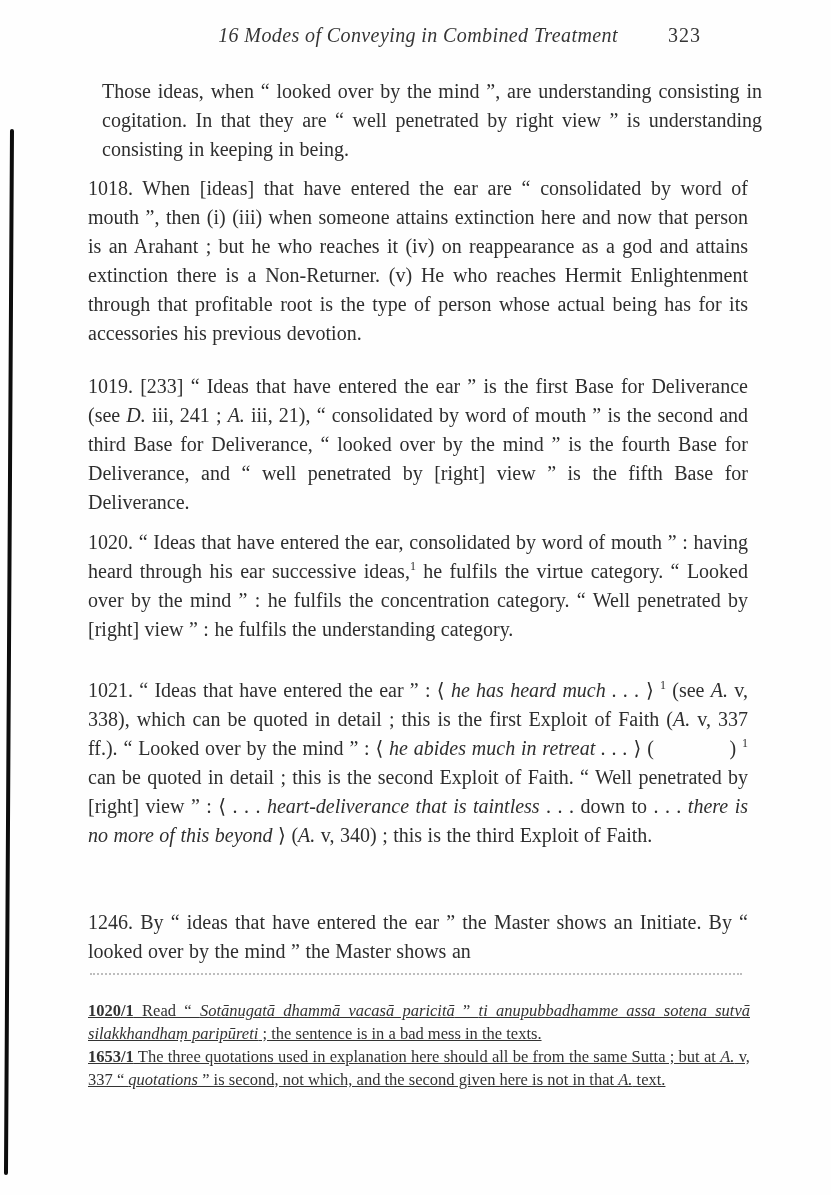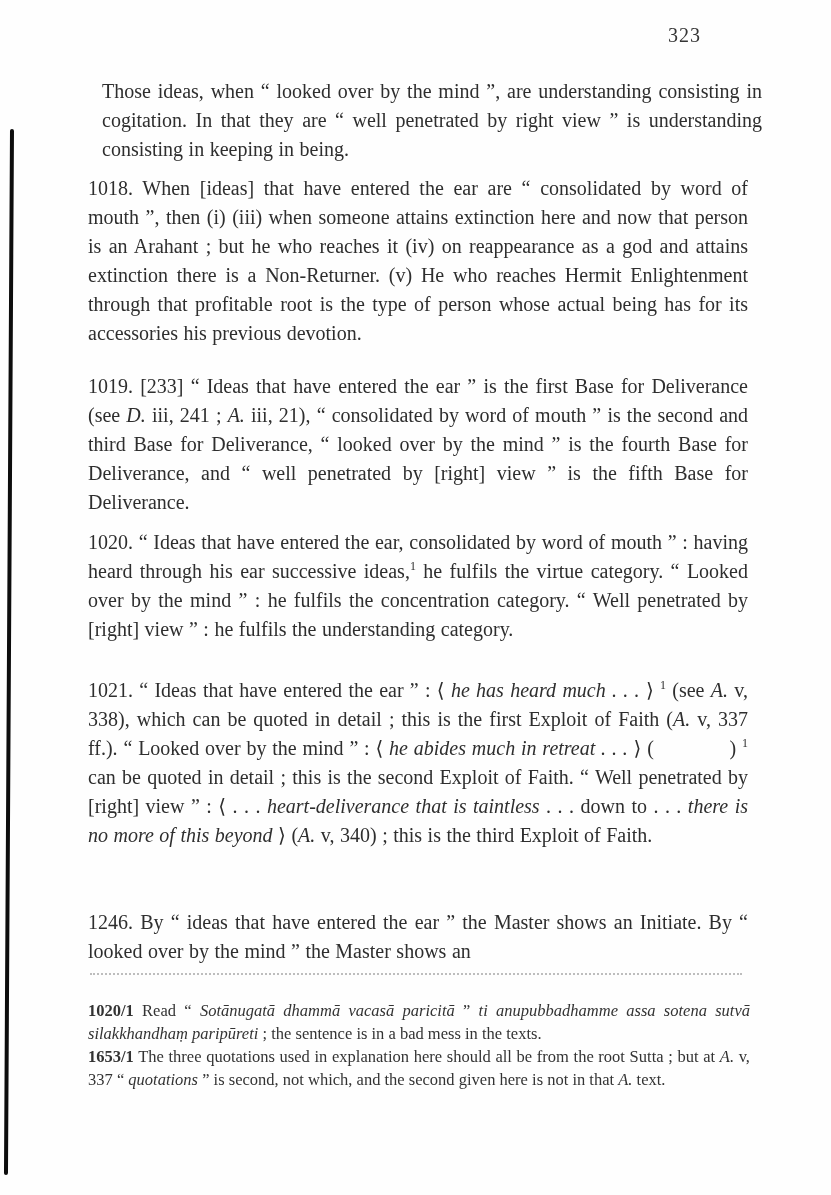--- a/index.html
+++ b/index.html
@@ -57,20 +57,21 @@
   }
   .footnotes {
     position: absolute;
     left: 88px;
     top: 999px;
     width: 662px;
     font-size: 16.5px;
     line-height: 23px;
     text-align: justify;
     color: #333333;
+    text-decoration: underline;
   }
   .footnotes p { margin: 0; }
   .it { font-style: italic; }
   .bd { font-weight: bold; }
   .sup { vertical-align: super; font-size: 12px; line-height: 0; }
   .fn-rule {
     position: absolute;
     left: 90px;
     top: 973px;
     width: 652px;
@@ -78,30 +79,33 @@
     border-top: 2px dotted #9b9b9b;
     opacity: 0.65;
   }
 </style>
 </head>
 <body>
 
 <div class="page">
   <div class="scan-line"></div>
 
+  <div class="running-header">
+    <span>16 Modes of Conveying in Combined Treatment</span>
+  </div>
   <span class="page-number">323</span>
 
   <div id="body-text">
       <p class="para" style="top: 77px; margin-left: 14px;"><span>Those ideas, when “ looked over by the mind ”, are understanding consisting in cogitation.  In that they are “ well penetrated by right view ” is understanding consisting in keeping in being.</span></p>
       <p class="para" style="top: 174px;"><span>1018. When [ideas] that have entered the ear are “ consolidated by word of mouth ”, then (i) (iii) when someone attains extinction here and now that person is an Arahant ;  but he who reaches it (iv) on reappearance as a god and attains extinction there is a Non-Returner.  (v) He who reaches Hermit Enlightenment through that profitable root is the type of person whose actual being has for its accessories his previous devotion.</span></p>
       <p class="para" style="top: 372px;"><span>1019. [233] “ Ideas that have entered the ear ” is the first Base for Deliverance (see </span><span class="it">D.</span><span> iii, 241 ;  </span><span class="it">A.</span><span> iii, 21), “ consolidated by word of mouth ” is the second and third Base for Deliverance, “ looked over by the mind ” is the fourth Base for Deliverance, and “ well penetrated by [right] view ” is the fifth Base for Deliverance.</span></p>
       <p class="para" style="top: 528px;"><span>1020. “ Ideas that have entered the ear, consolidated by word of mouth ” :  having heard through his ear successive ideas,</span><span class="sup">1</span><span> he fulfils the virtue category.  “ Looked over by the mind ” :  he fulfils the concentration category.  “ Well penetrated by [right] view ” :  he fulfils the understanding category.</span></p>
       <p class="para" style="top: 676px;"><span>1021. “ Ideas that have entered the ear ” : ⟨ </span><span class="it">he has heard much . . .</span><span> ⟩ </span><span class="sup">1</span><span> (see </span><span class="it">A.</span><span> v, 338), which can be quoted in detail ;  this is the first Exploit of Faith (</span><span class="it">A.</span><span> v, 337 ff.).  “ Looked over by the mind ” : ⟨ </span><span class="it">he abides much in retreat . . .</span><span> ⟩ (&nbsp;&nbsp;&nbsp;&nbsp;&nbsp;&nbsp;&nbsp;&nbsp;&nbsp;&nbsp;&nbsp;&nbsp;&nbsp;) </span><span class="sup">1</span><span> can be quoted in detail ;  this is the second Exploit of Faith.  “ Well penetrated by [right] view ” : ⟨ . . . </span><span class="it">heart-deliverance that is taintless</span><span> . . . down to . . . </span><span class="it">there is no more of this beyond</span><span> ⟩ (</span><span class="it">A.</span><span> v, 340) ;  this is the third Exploit of Faith.</span></p>
       <p class="para" style="top: 908px;"><span>1246. By “ ideas that have entered the ear ” the Master shows an Initiate.  By “ looked over by the mind ” the Master shows an</span></p>
     </div>
 
   <div class="fn-rule"></div>
 
   <div class="footnotes" id="footnotes">
       <p><span class="bd">1020/1</span><span> Read “ </span><span class="it">Sotānugatā dhammā vacasā paricitā</span><span> ” </span><span class="it">ti anupubbadhamme assa sotena sutvā silakkhandhaṃ paripūreti</span><span> ;  the sentence is in a bad mess in the texts.</span></p>
-      <p><span class="bd">1653/1</span><span> The three quotations used in explanation here should all be from the root Sutta ;  but at </span><span class="it">A.</span><span> v, 337 “ </span><span class="it">quotations</span><span> ” is second, not which, and the second given here is not in that </span><span class="it">A.</span><span> text.</span></p>
+      <p><span class="bd">1653/1</span><span> The three quotations used in explanation here should all be from the same Sutta ;  but at </span><span class="it">A.</span><span> v, 337 “ </span><span class="it">quotations</span><span> ” is second, not which, and the second given here is not in that </span><span class="it">A.</span><span> text.</span></p>
     </div>
 </div>
 
 </body></html>

